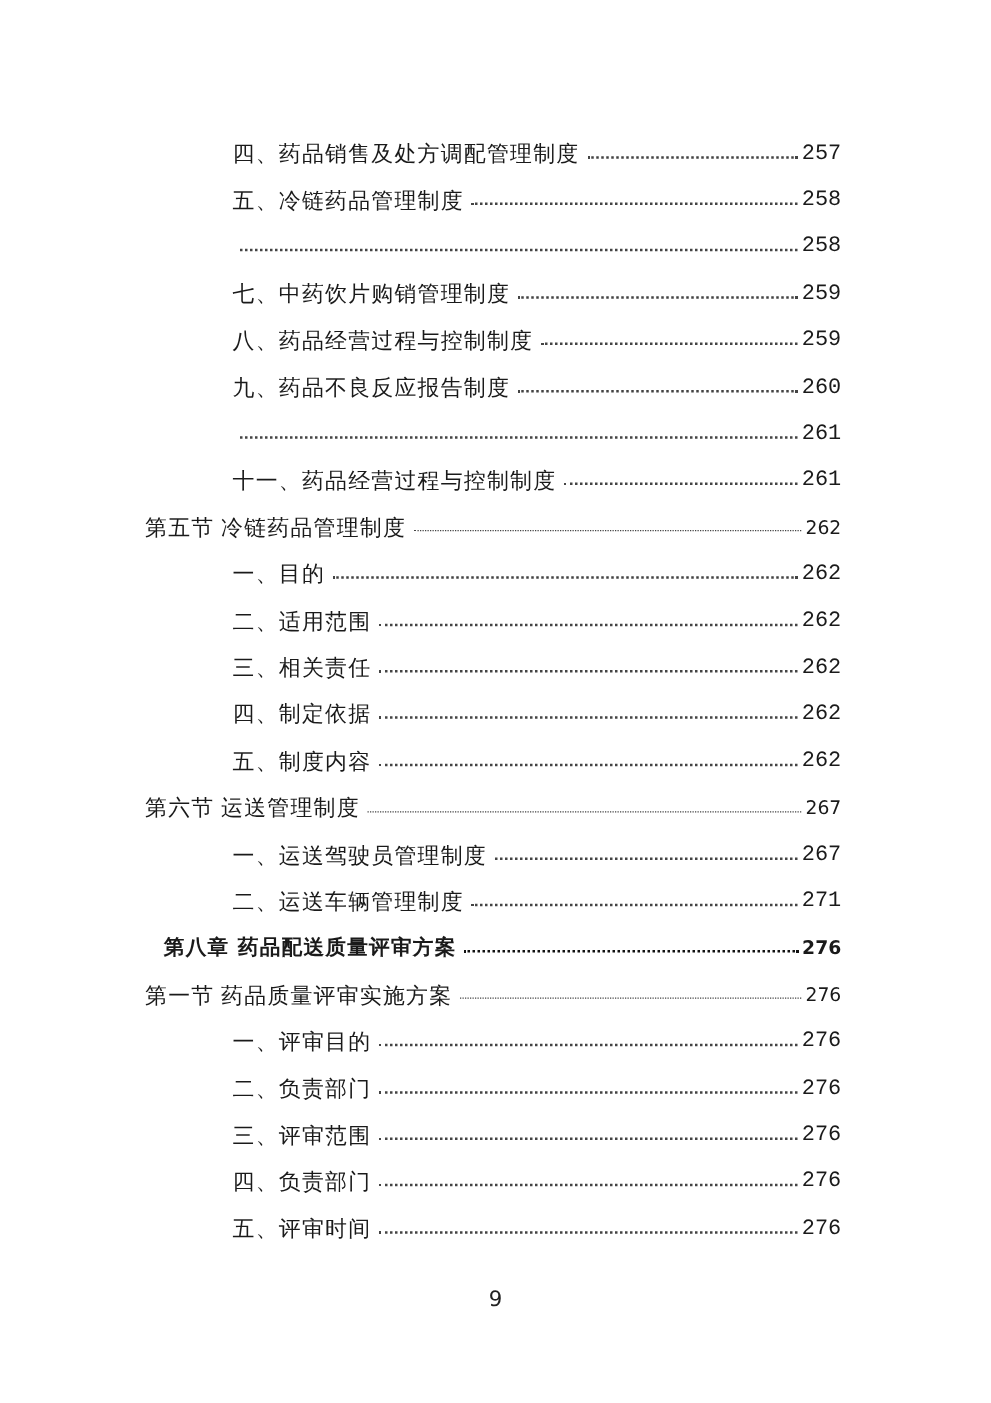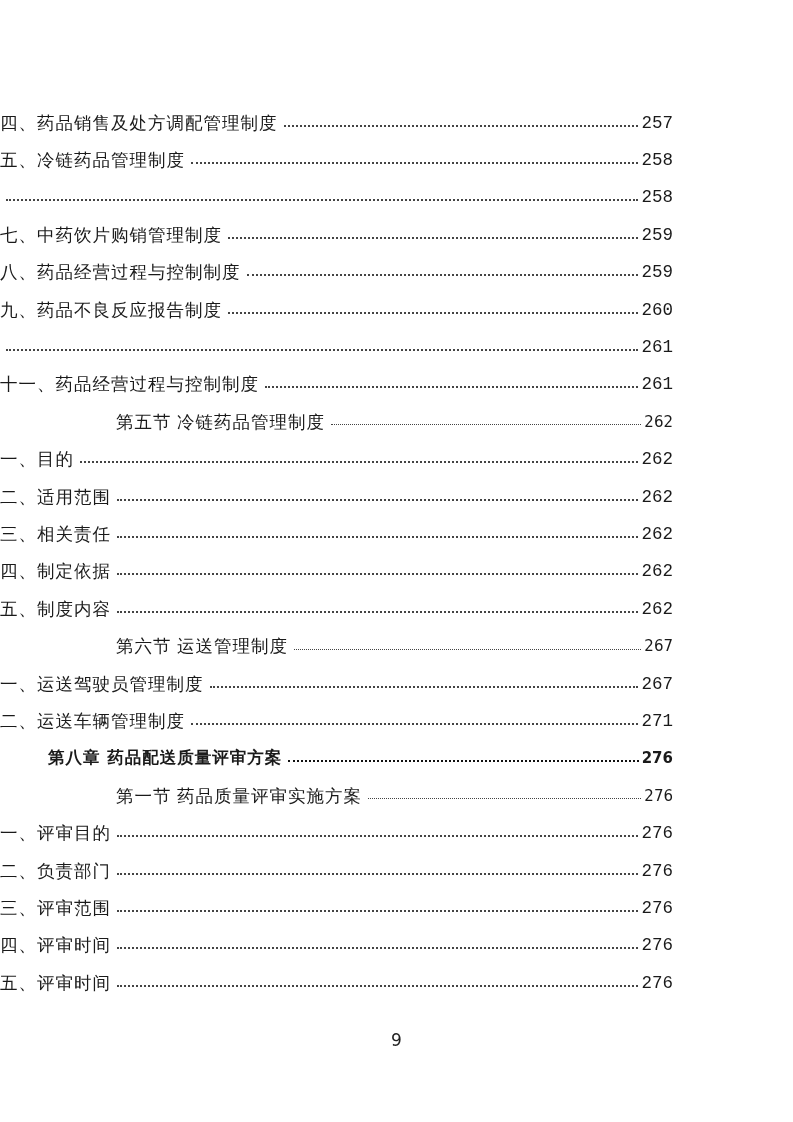--- a/index.html
+++ b/index.html
@@ -25,23 +25,23 @@
       position: relative;
       height: 37.4px;
       display: flex;
       align-items: center;
       box-sizing: border-box;
       padding-right: 120px;
       font-size: 17.5px;
       line-height: 24px;
       white-space: nowrap;
     }
-    .toc-row.level-chapter { padding-left: 48px; font-family: "DejaVu Sans", "Liberation Sans", sans-serif; font-weight: bold; font-size: 16.5px; }
+    .toc-row.level-chapter { padding-left: 119px; font-family: "DejaVu Sans", "Liberation Sans", sans-serif; font-weight: bold; font-size: 16.5px; margin-left: 12px; }
     .toc-row.level-section { padding-left: 116px; }
-    .toc-row.level-item { }
+    .toc-row.level-item { padding-left: 186px; }
     .toc-row .title {
       flex: 0 0 auto;
       letter-spacing: 1px;
     }
     .toc-row .leader {
       flex: 1 1 auto;
       height: 0;
       margin: 0 3px 0 6px;
       border-bottom: 2px dotted #444;
       position: relative;
@@ -176,21 +176,21 @@
       <span class="title">二、负责部门</span>
       <span class="leader"></span>
       <span class="page">276</span>
     </div>
   <div class="toc-row level-item">
       <span class="title">三、评审范围</span>
       <span class="leader"></span>
       <span class="page">276</span>
     </div>
   <div class="toc-row level-item">
-      <span class="title">四、评审时间</span>
+      <span class="title">四、负责部门</span>
       <span class="leader"></span>
       <span class="page">276</span>
     </div>
   <div class="toc-row level-item">
       <span class="title">五、评审时间</span>
       <span class="leader"></span>
       <span class="page">276</span>
     </div>
 </div>
 

